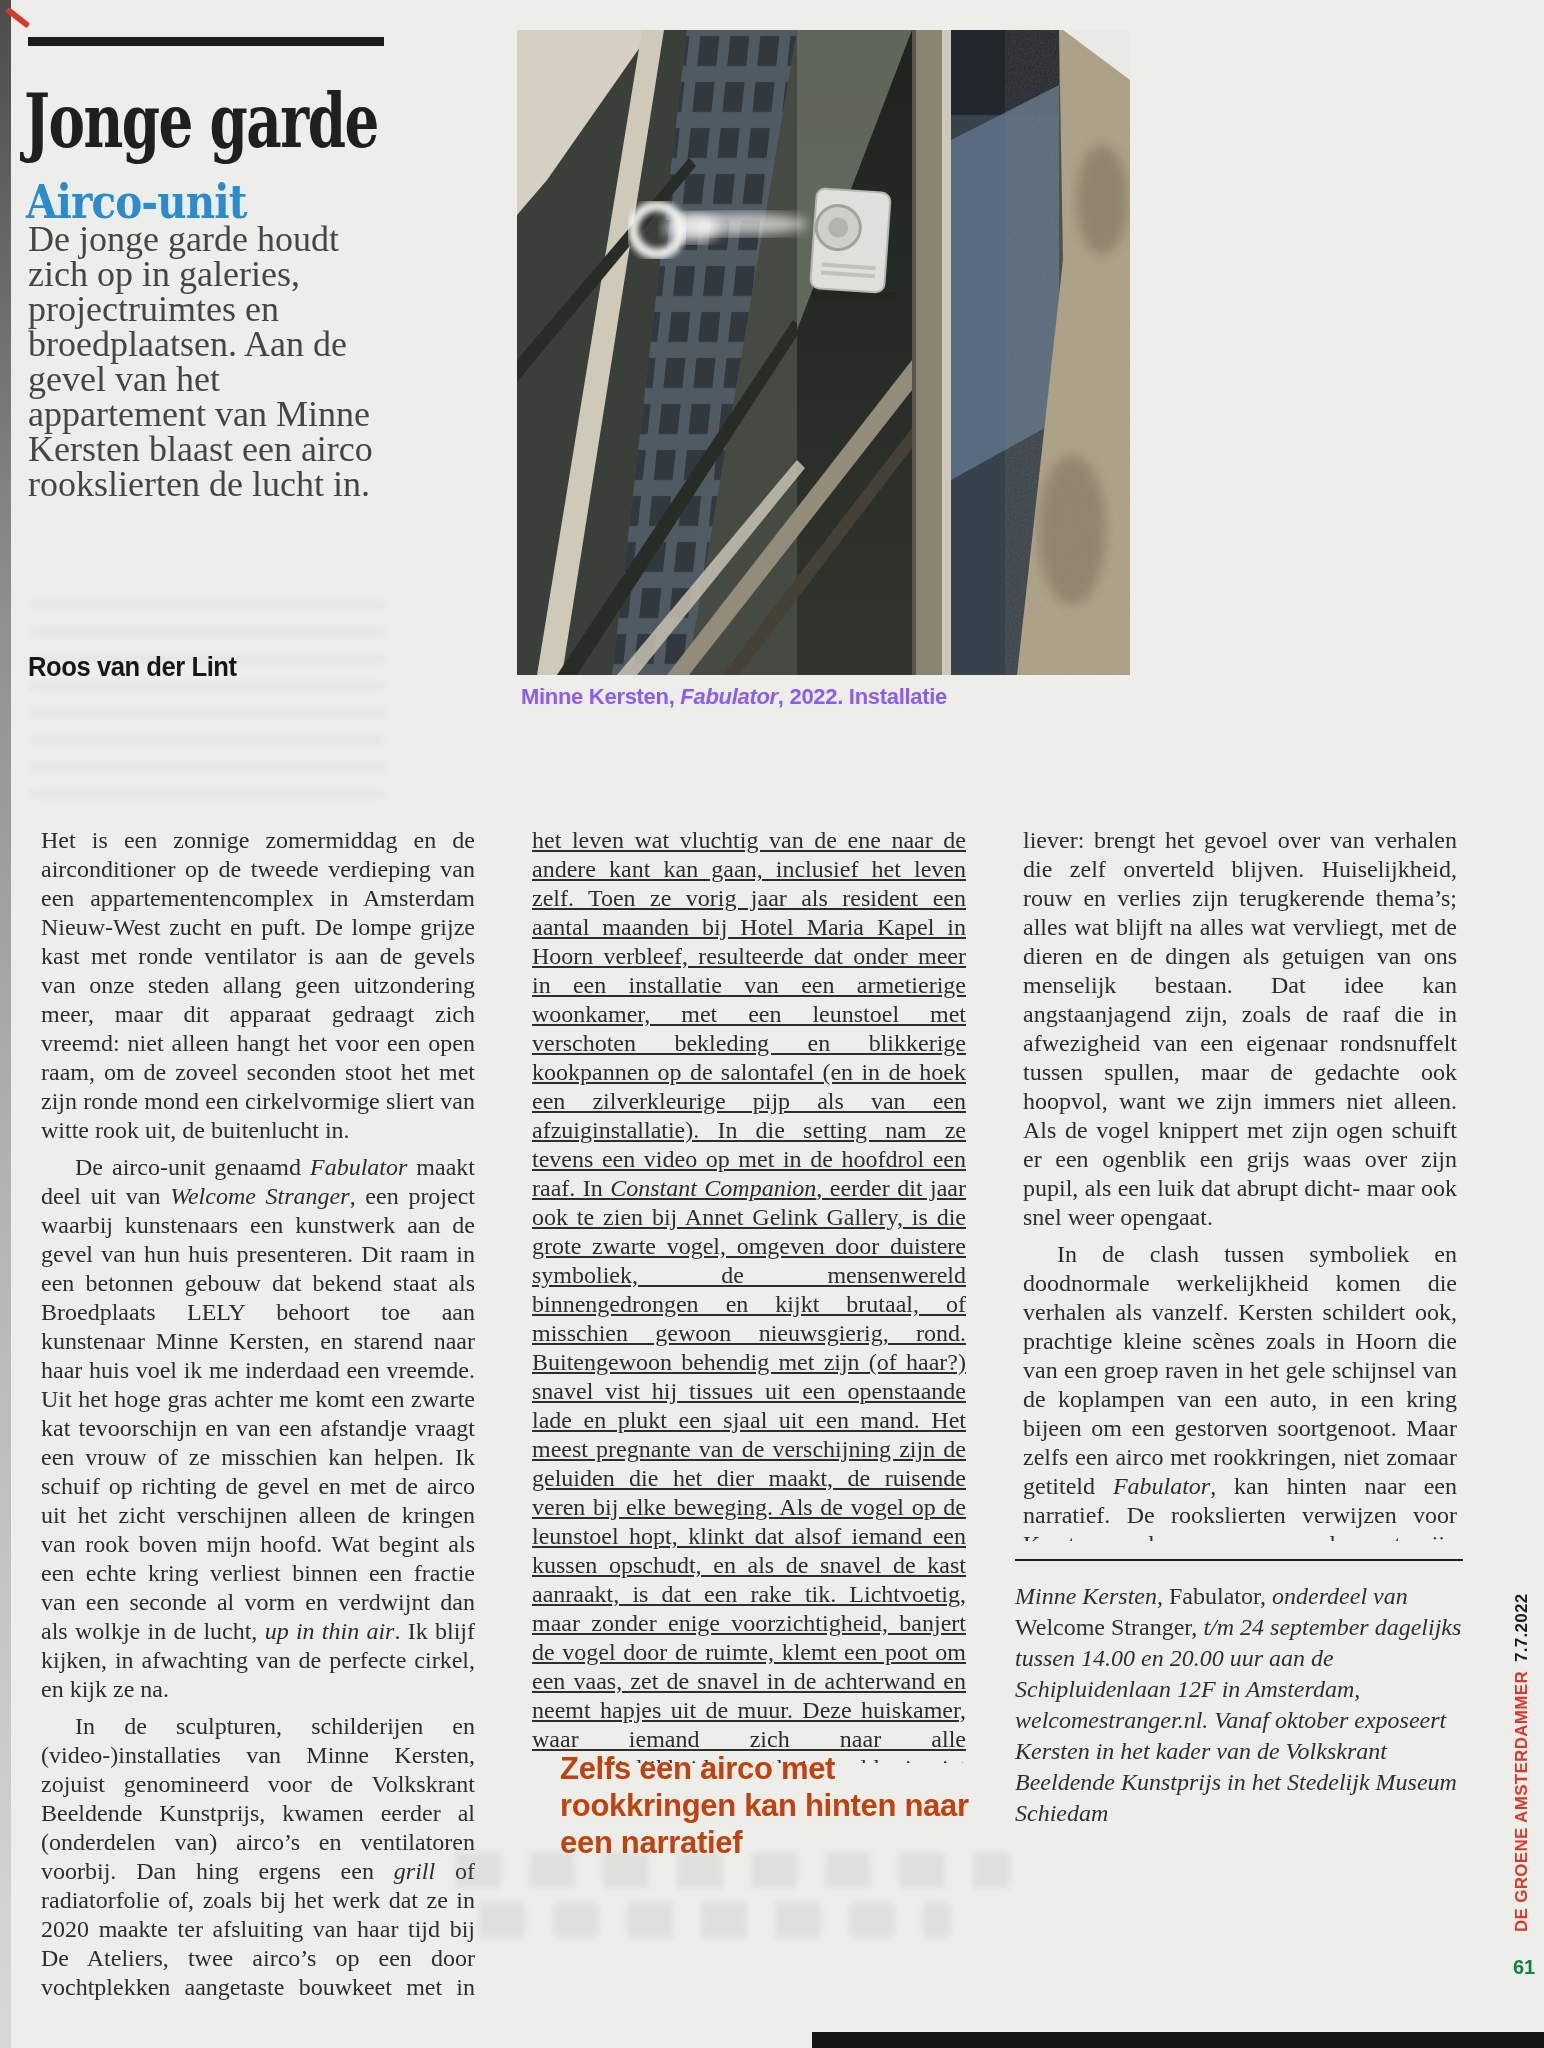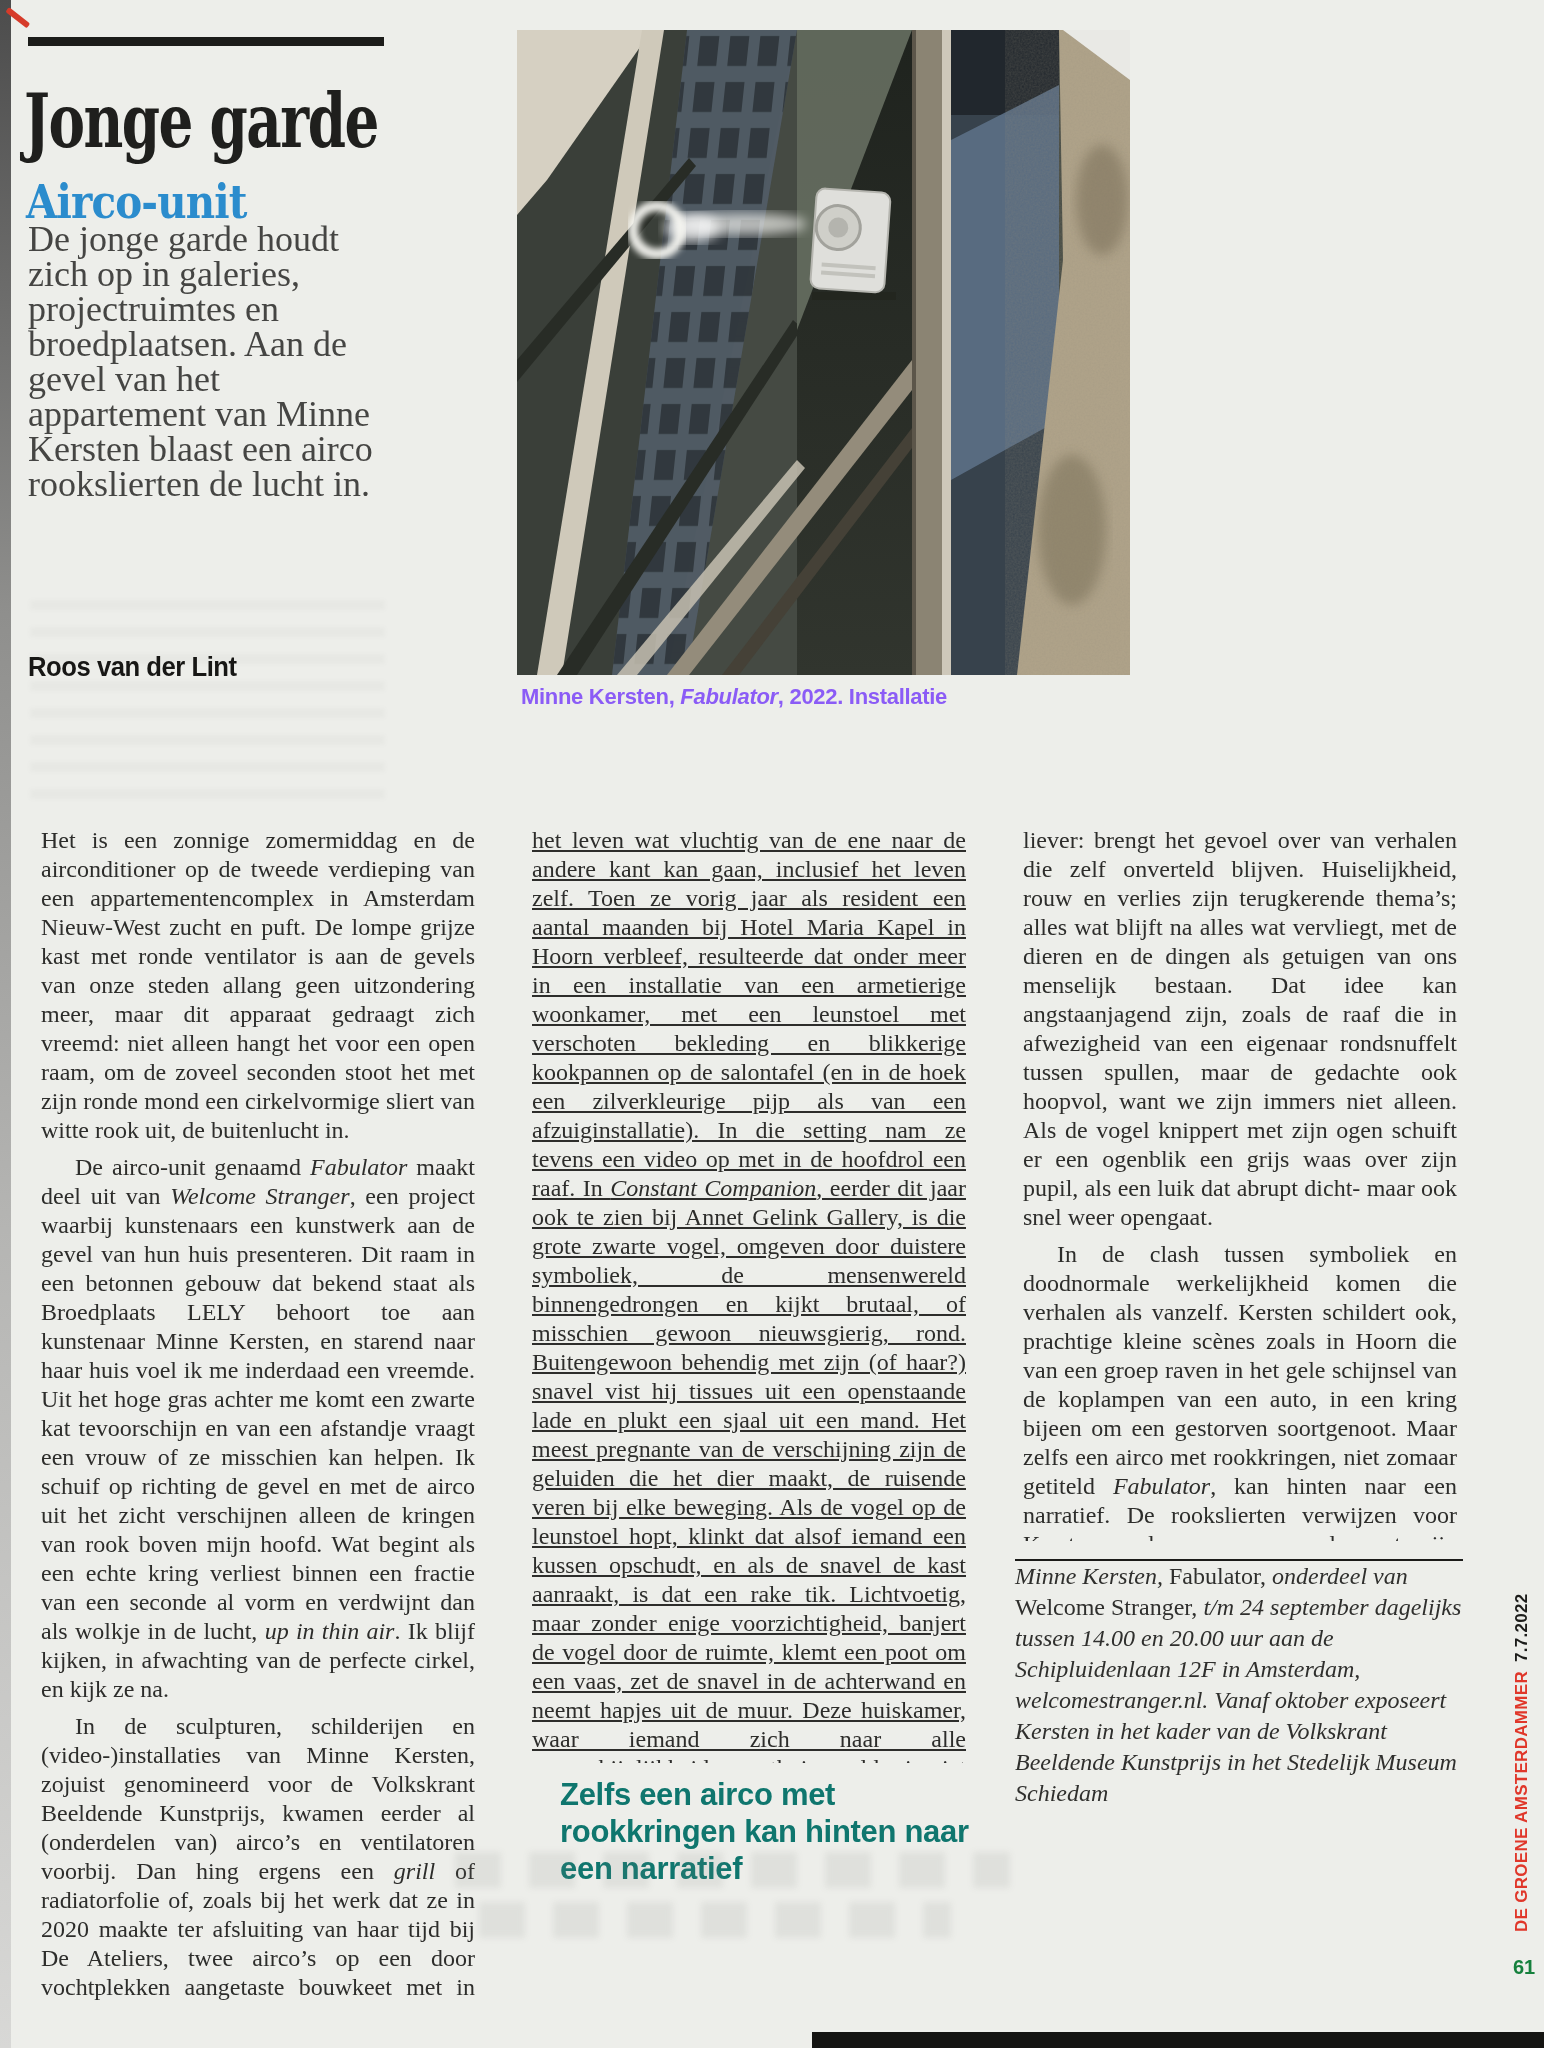--- a/index.html
+++ b/index.html
@@ -42,26 +42,26 @@
     text-align:justify;hyphens:auto;-webkit-hyphens:auto;}
   .col p{margin:8px;}
   .col p.indent{text-indent:34px;}
   .col em{font-style:italic;}
   .col-1{left:0;height:1185px;overflow:hidden;}
   .col-2{left:491px;height:1185px;}
   .col-3{left:982px;height:1185px;}
   .col2-text{max-height:945px;overflow:hidden;text-decoration:underline;}
   .col3-text{max-height:723px;overflow:hidden;}
 
-  .pullquote{position:absolute;left:28px;top:950px;width:425px;margin:0;
-    font-family:"Liberation Sans","DejaVu Sans",sans-serif;font-weight:bold;
-    font-size:31px;line-height:37px;letter-spacing:-.3px;color:#0f766e;text-align:left;}
+  .pullquote{position:absolute;left:28px;top:924px;width:425px;margin:0;
+    font-family:"Liberation Sans","DejaVu Sans",sans-serif;font-weight:bold;
+    font-size:31px;line-height:37px;letter-spacing:-.3px;color:#c2410c;text-align:left;}
 
   .credit-rule{margin-top:18px;width:448px;height:2px;background:#1b1b19;}
-  .credits{font-size:24px;line-height:31px;color:#2f2f2d;text-align:left;}
+  .credits{margin-top:20px;font-size:24px;line-height:31px;color:#2f2f2d;text-align:left;}
   .credits em{font-style:italic;}
   .credits span{font-style:normal;}
 
   .spine{position:absolute;left:1512px;top:1932px;width:268px;height:24px;
     transform:rotate(-90deg);transform-origin:left top;
     font-family:"Liberation Sans","DejaVu Sans",sans-serif;font-weight:bold;
     font-size:17px;letter-spacing:.3px;white-space:nowrap;}
   .spine .pub{color:#e0372a;}
   .spine .date{color:#1c1c1a;margin-left:9px;}
   .page-number{position:absolute;left:1513px;top:1956px;

